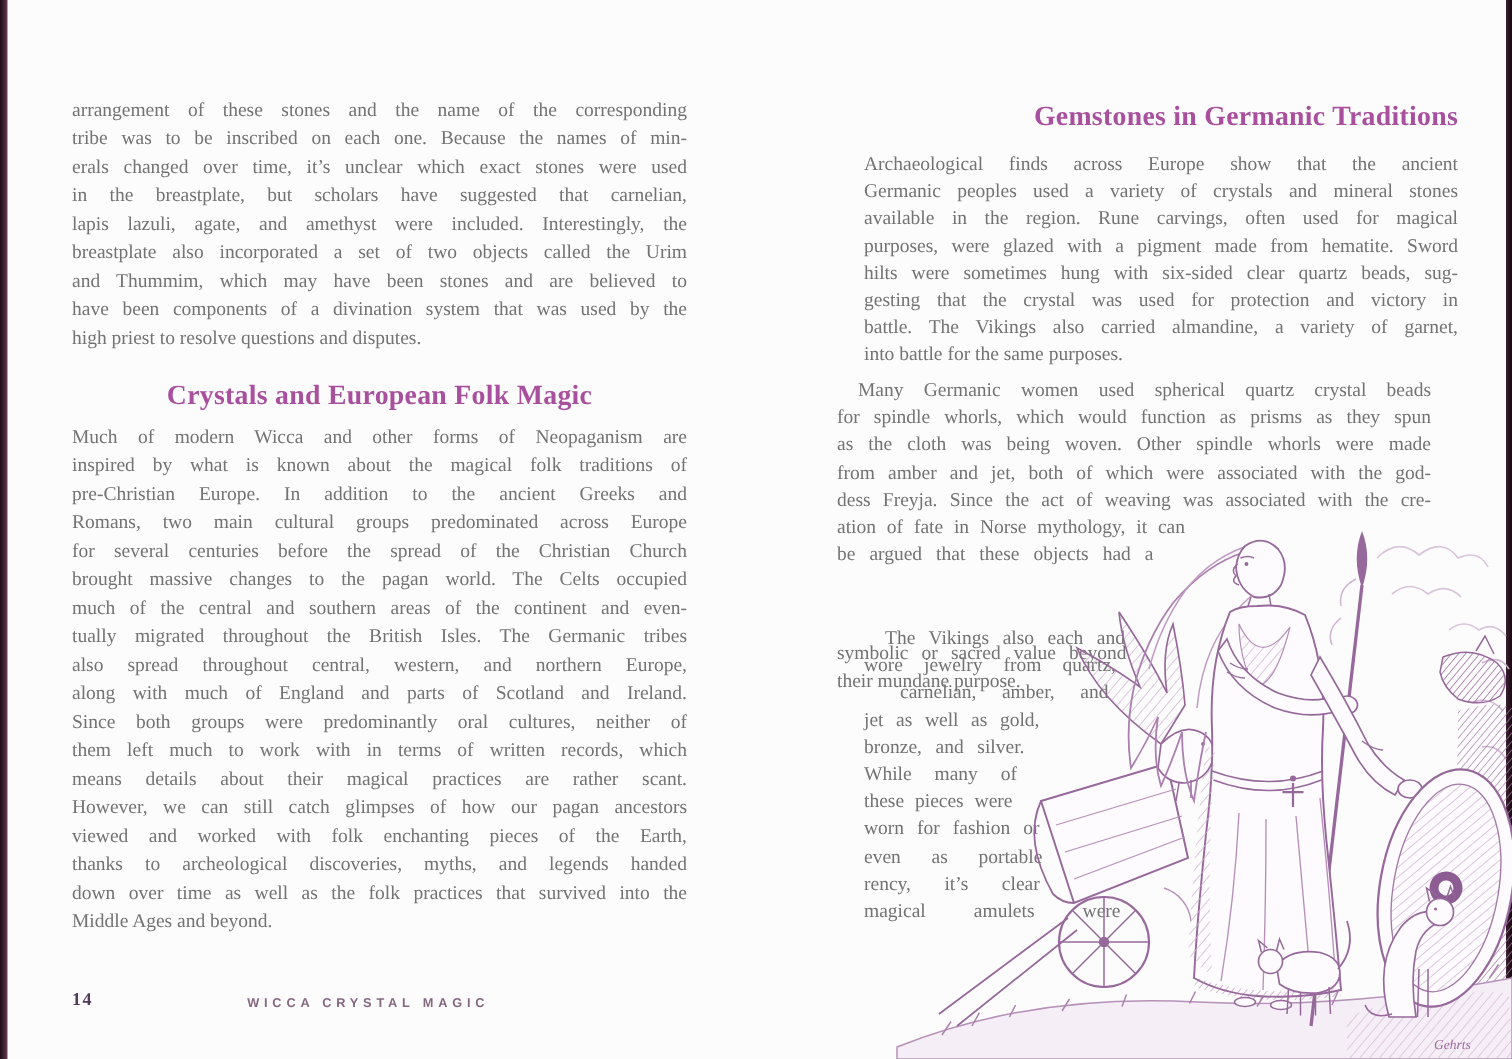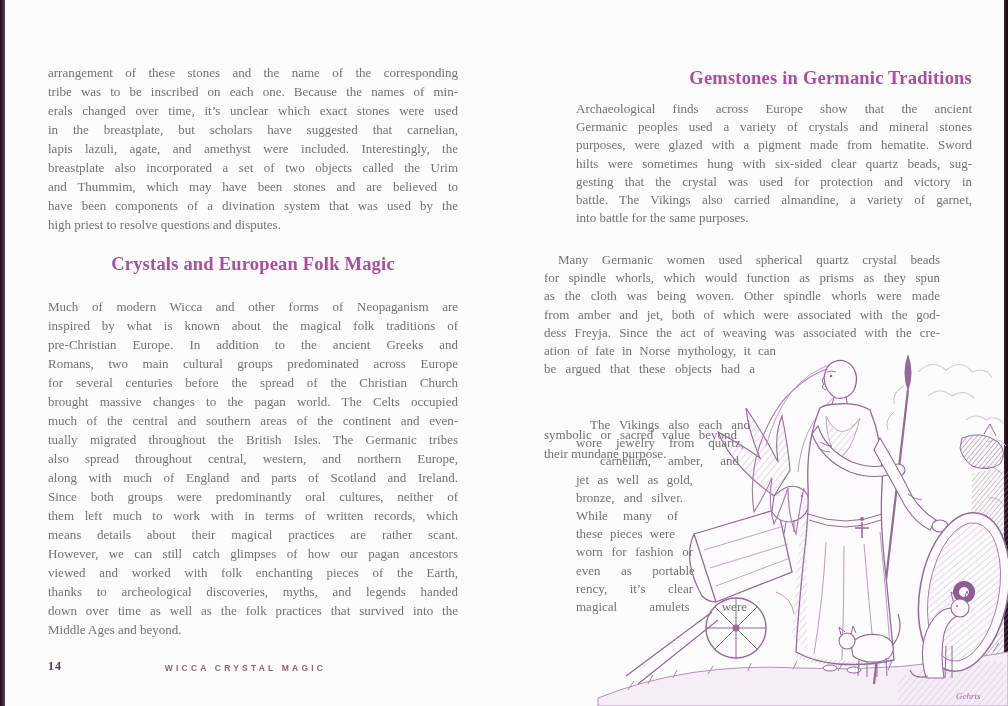--- a/index.html
+++ b/index.html
@@ -10,29 +10,29 @@
   #edge-right{right:0;width:4px;background:linear-gradient(270deg,#160911,#3c1f2e);}
 
   .tline{color:#737373;font-size:13px;line-height:19px;text-align:justify;text-align-last:justify;}
   .rp .tline{line-height:18.2px;}
   .tline.last{text-align-last:left;}
 
   .block{position:absolute;}
   #l-para1{left:48px;top:63px;width:410px;}
   #l-heading{left:48px;top:254px;width:410px;text-align:center;color:#a8509e;
              font-size:18.5px;font-weight:600;letter-spacing:.2px;}
-  #l-para2{left:48px;top:297px;width:410px;}
+  #l-para2{left:48px;top:281px;width:410px;}
   #l-pagenum{left:48px;top:659px;color:#53395c;font-size:12px;font-weight:bold;letter-spacing:1px;}
   #l-runhead{left:118px;top:663px;width:255px;text-align:center;color:#84687f;
              font-family:"Liberation Sans",sans-serif;font-size:8.5px;font-weight:bold;letter-spacing:3.2px;}
 
   #r-heading{left:576px;top:68px;width:396px;text-align:right;color:#a8509e;
              font-size:18.5px;font-weight:600;letter-spacing:.2px;}
   #r-para1{left:576px;top:100px;width:396px;}
-  #r-para2{left:544px;top:251px;width:396px;}
+  #r-para2{left:558px;top:251px;width:396px;}
   #r-para3{left:576px;top:416px;width:396px;}
 
   #illustration{position:absolute;left:568px;top:346px;}
 </style>
 </head>
 <body>
 
 <div id="stage">
   <div id="edge-left" class="cover-edge"></div>
   <div id="edge-right" class="cover-edge"></div>
@@ -76,20 +76,21 @@
 
   <div id="l-pagenum" class="block">14</div>
   <div id="l-runhead" class="block">WICCA CRYSTAL MAGIC</div>
 
   <h2 id="r-heading" class="block" style="margin:0;">Gemstones in Germanic Traditions</h2>
 
   <div id="r-para1" class="block rp">
 
   <div class="tline">Archaeological finds across Europe show that the ancient</div>
       <div class="tline">Germanic peoples used a variety of crystals and mineral stones</div>
+      <div class="tline">available in the region. Rune carvings, often used for magical</div>
       <div class="tline">purposes, were glazed with a pigment made from hematite. Sword</div>
       <div class="tline">hilts were sometimes hung with six-sided clear quartz beads, sug-</div>
       <div class="tline">gesting that the crystal was used for protection and victory in</div>
       <div class="tline">battle. The Vikings also carried almandine, a variety of garnet,</div>
       <div class="tline last">into battle for the same purposes.</div>
     </div>
 
   <div id="r-para2" class="block rp">
 
   <div class="tline" style="text-indent: 14px;">Many Germanic women used spherical quartz crystal beads</div>

